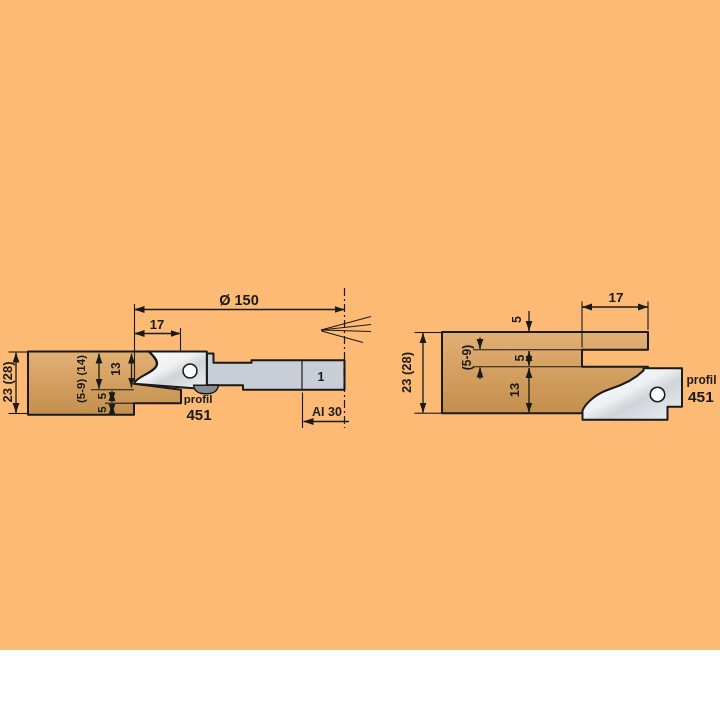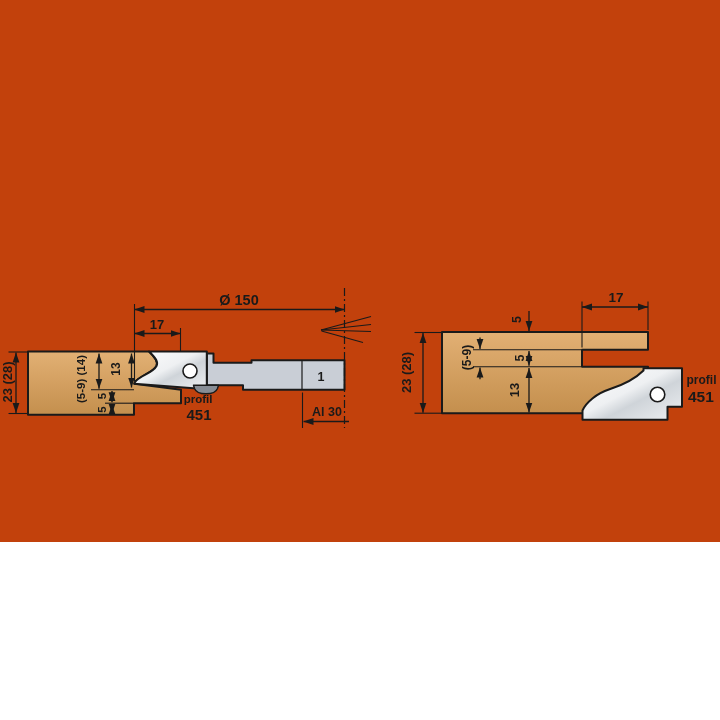--- a/index.html
+++ b/index.html
@@ -1,16 +1,16 @@
 <!DOCTYPE html>
 <html><head>
 <meta charset="utf-8">
 <style>
   html,body{margin:0;padding:0;background:#ffffff;}
-  .stage{position:relative;width:720px;height:542px;background:#c2410c;overflow:hidden;}
+  .stage{position:relative;width:720px;height:650px;background:#fdba74;overflow:hidden;}
   svg{position:absolute;left:0;top:0;}
   .outline{stroke:#1a1a1a;stroke-width:2;stroke-linejoin:round;}
   .outline-thin{stroke:#1a1a1a;stroke-width:1.4;stroke-linejoin:round;}
   .dim{stroke:#1a1a1a;stroke-width:1.3;fill:none;}
   .thin{stroke:#1a1a1a;stroke-width:1.1;fill:none;}
   .center{stroke:#1a1a1a;stroke-width:1.2;fill:none;stroke-dasharray:8 3 2 3;}
   .zig{stroke:#1a1a1a;stroke-width:1.1;fill:none;}
   .seam{stroke:#1a1a1a;stroke-width:1.2;}
   text{font-family:"Liberation Sans","DejaVu Sans",sans-serif;font-weight:bold;fill:#1a1a1a;}
   .t14{font-size:14.5px;} .t13{font-size:13px;} .t135{font-size:13.5px;}

